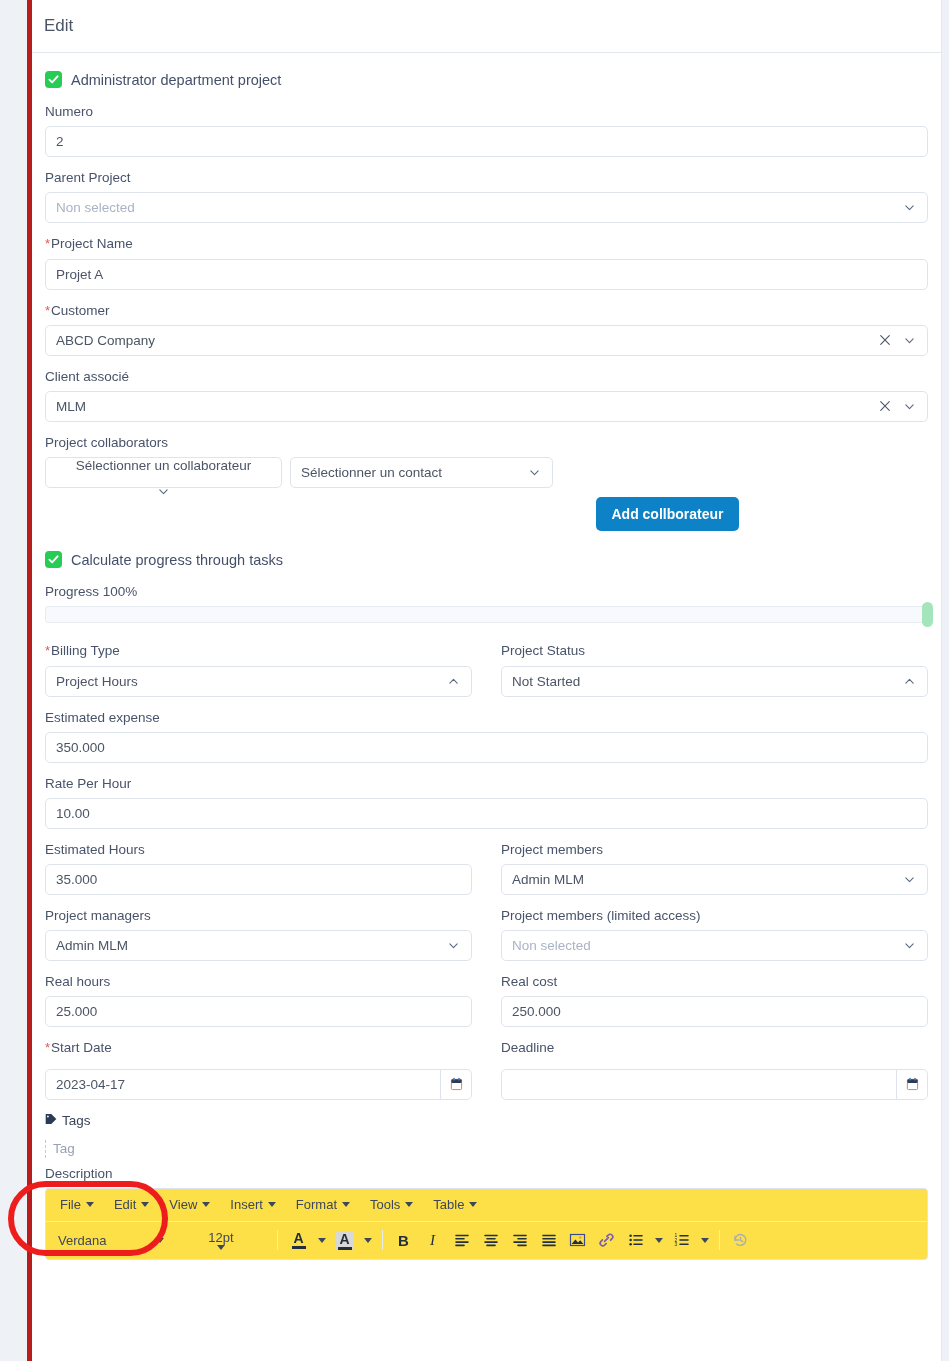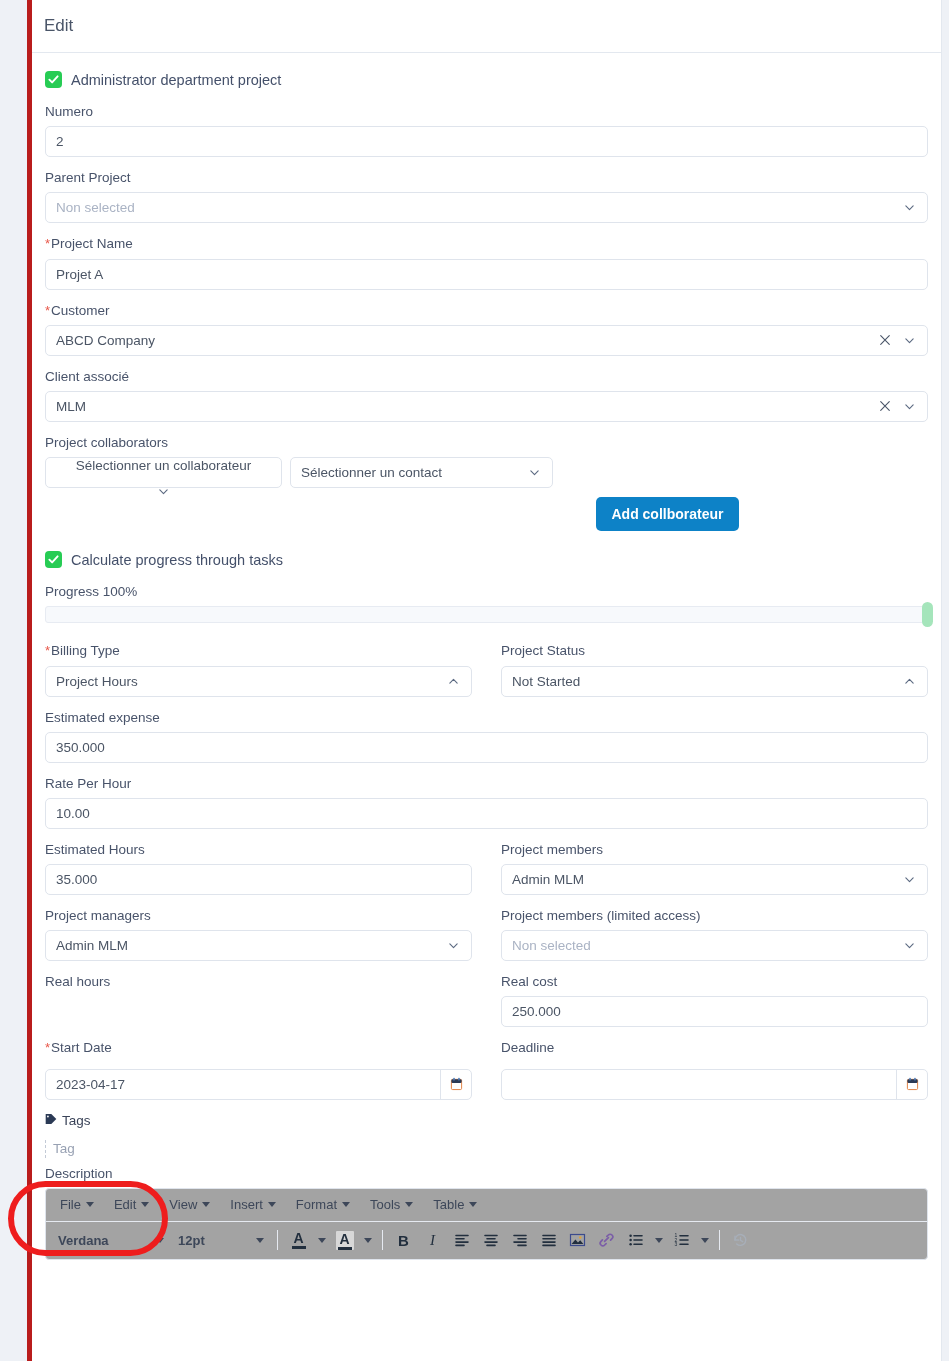--- a/index.html
+++ b/index.html
@@ -118,42 +118,42 @@
   .annot {
     position:absolute; left: 8px; top: 1181px;
     width: 160px; height: 75px;
     border: 6px solid #ee1d1d; border-radius: 38px;
     pointer-events: none; z-index: 50;
   }
 
   
   .editor {
     border: 1px solid #dfe4ec; border-radius: 4px;
-    background:#a3a3a3; overflow: hidden;
+    background:#fde047; overflow: hidden;
   }
   .menubar {
     display:flex; align-items:center; gap: 4px;
     height: 33px; padding: 0 6px;
     border-bottom: 1px solid #e6eaf1;
   }
   .menu-item {
     display:inline-flex; align-items:center; gap:5px;
     font-size: 13px; color: #3d4759; padding: 4px 8px; border-radius:3px;
     cursor: pointer;
   }
   .caret { width:0;height:0;border-left:4px solid transparent;border-right:4px solid transparent;border-top:5px solid #3d4759; display:inline-block; }
   .toolbar {
     display:flex; align-items:center; height: 37px; padding: 0 6px; gap: 2px;
   }
   .tb-select {
     display:flex; align-items:center; justify-content: space-between;
-    font-size: 13px; color:#3d4759; padding: 4px 6px; border-radius:3px; cursor:pointer;font-weight:bold;
+    font-size: 13px; color:#3d4759; padding: 4px 6px; border-radius:3px; cursor:pointer;
   }
   .tb-font { width: 118px; }
-  .tb-size { width: 98px; }
+  .tb-size { width: 98px; flex-direction: column; }
   .tb-sep { width: 1px; height: 20px; background:#e6eaf1; margin: 0 5px; }
   .tb-btn {
     width: 27px; height: 27px; display:inline-flex; align-items:center; justify-content:center;
     border-radius:3px; cursor: pointer; color:#222f3e;
   }
   .tb-caret { width: 15px; height: 27px; display:inline-flex; align-items:center; justify-content:center; cursor:pointer; }
   .colA { position:relative; display:inline-flex; flex-direction:column; align-items:center; line-height:1; }
   .colA .letter { font-size: 14px; font-weight: bold; color:#222f3e; }
   .colA .bar { width: 14px; height: 3px; background:#222f3e; margin-top:1px; }
   .hl-box { background:#d8d8d8; padding: 1px 2px 0 2px; border-radius:1px; }
@@ -363,20 +363,23 @@
                 <path d="M3.5 6 L8 10.5 L12.5 6" stroke="#5c6a82" stroke-width="1.4" fill="none" stroke-linecap="round" stroke-linejoin="round"></path>
               </svg>
           </span>
         </div>
       </div>
     </div>
 
     <div class="two-col">
       <div class="field col-left-narrow">
         <span class="lbl">Real hours</span>
+        <div class="ctrl">
+          <span class="val">25.000</span>
+        </div>
       </div>
       <div class="field">
         <span class="lbl">Real cost</span>
         <div class="ctrl">
           <span class="val">250.000</span>
         </div>
       </div>
     </div>
 
     <div class="two-col">

